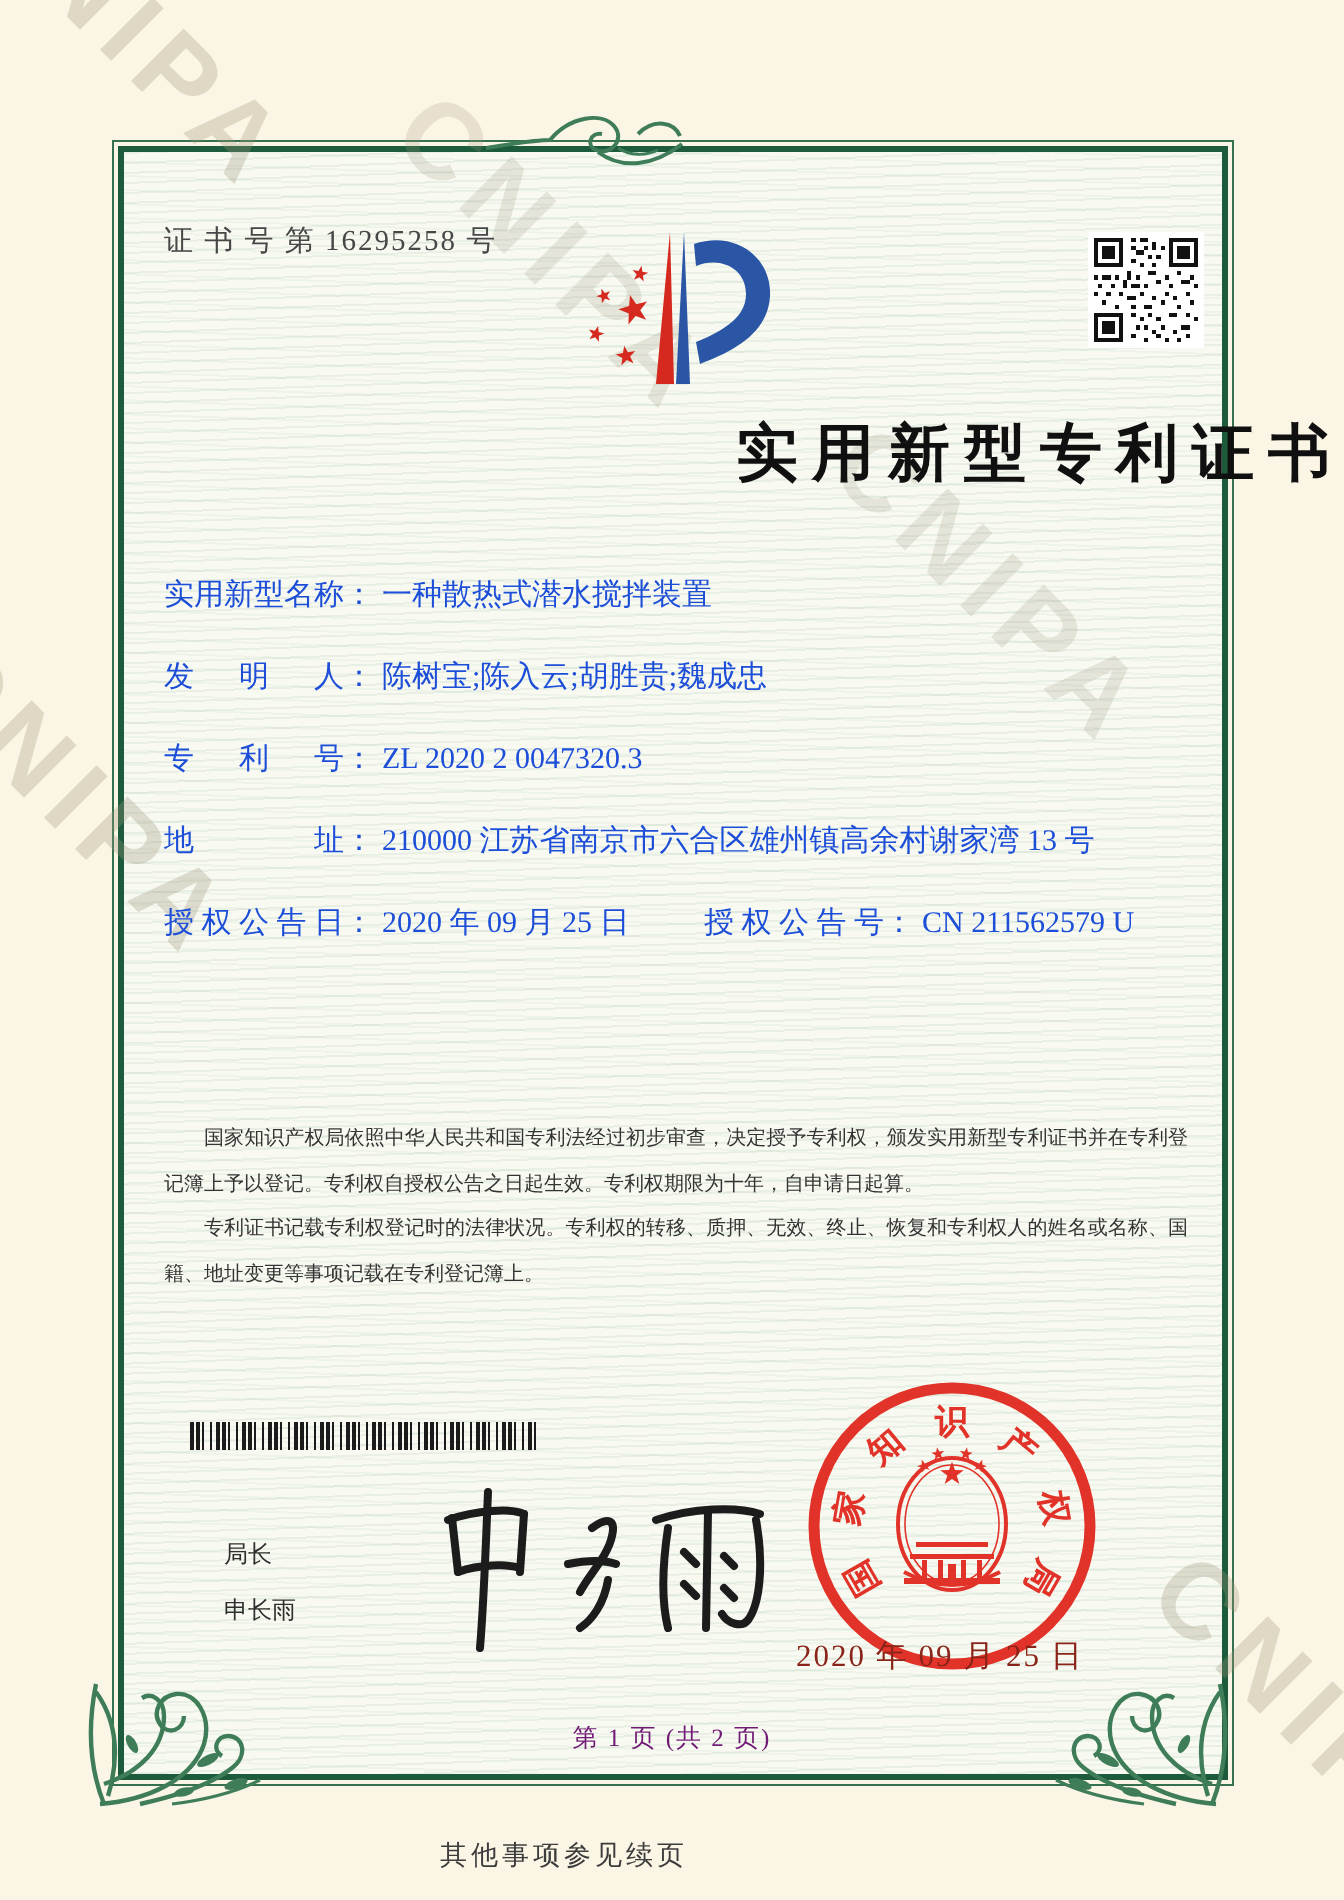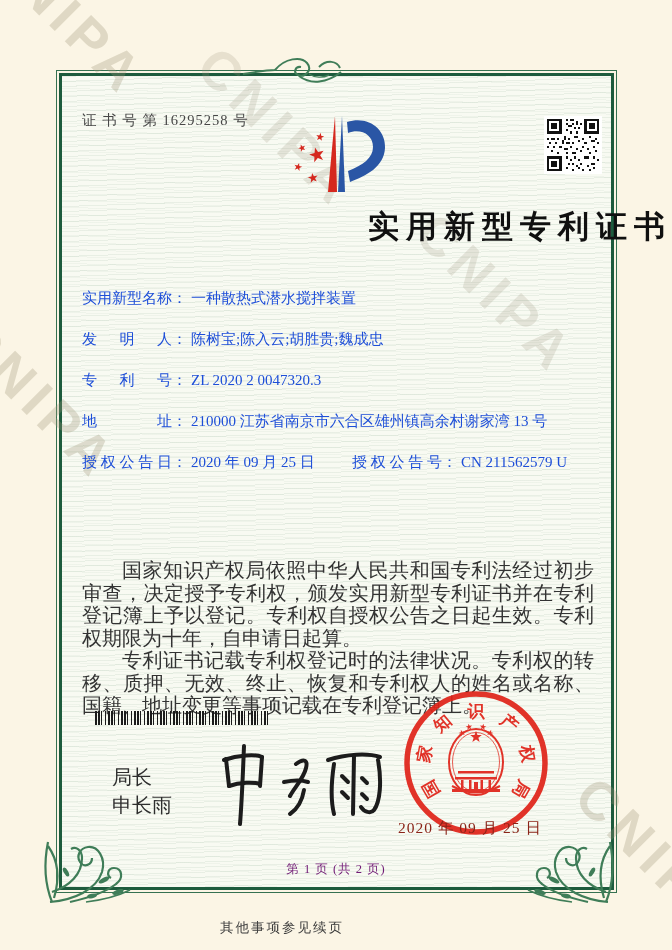--- a/index.html
+++ b/index.html
@@ -43,30 +43,30 @@
 
   .fields { position:absolute; left:82px; top:286px; width:520px; }
   .frow { margin-bottom:17px; font-size:15px; color:#1d4ed8; line-height:24px; white-space:nowrap; }
   .flabel { display:inline-block; width:90px; text-align:justify; text-align-last:justify;
             vertical-align:top; }
   .colon { display:inline-block; vertical-align:top; }
   .fvalue { display:inline-block; vertical-align:top; margin-left:4px; }
   .grant-row { display:flex; }
   .grant-pair1 { width:270px; }
 
-  .body-text { position:absolute; left:82px; top:559px; width:512px; font-size:20px;
+  .body-text { position:absolute; left:82px; top:559px; width:512px; font-size:10px;
                color:#333; line-height:22.5px; text-align:justify; }
   .body-text p { text-indent:2em; }
 
   .barcode { position:absolute; left:95px; top:711px; width:173px; height:14px;
      background:repeating-linear-gradient(90deg,#1b1b1b 0 2px,transparent 2px 3px,
        #1b1b1b 3px 5px,transparent 5px 6px,#1b1b1b 6px 7px,transparent 7px 10px,
        #1b1b1b 10px 11px,transparent 11px 13px); }
 
-  .sign-block { position:absolute; left:112px; top:763px; font-size:20px; color:#2e2e2e;
+  .sign-block { position:absolute; left:112px; top:763px; font-size:12px; color:#2e2e2e;
                 line-height:28px; font-family:"Liberation Sans",sans-serif; }
   .signature { position:absolute; left:196px; top:740px; }
 
   .seal { position:absolute; left:400px; top:687px; }
   .seal-date { position:absolute; left:398px; top:818px; width:170px; font-size:15.5px;
                color:#8a2418; letter-spacing:1px; white-space:nowrap; }
 
   .page-info { position:absolute; left:0; top:861px; width:672px; text-align:center;
                font-size:12.5px; color:#701a75; letter-spacing:1px; }
   .note { position:absolute; left:0; top:904px; width:564px; text-align:center;

